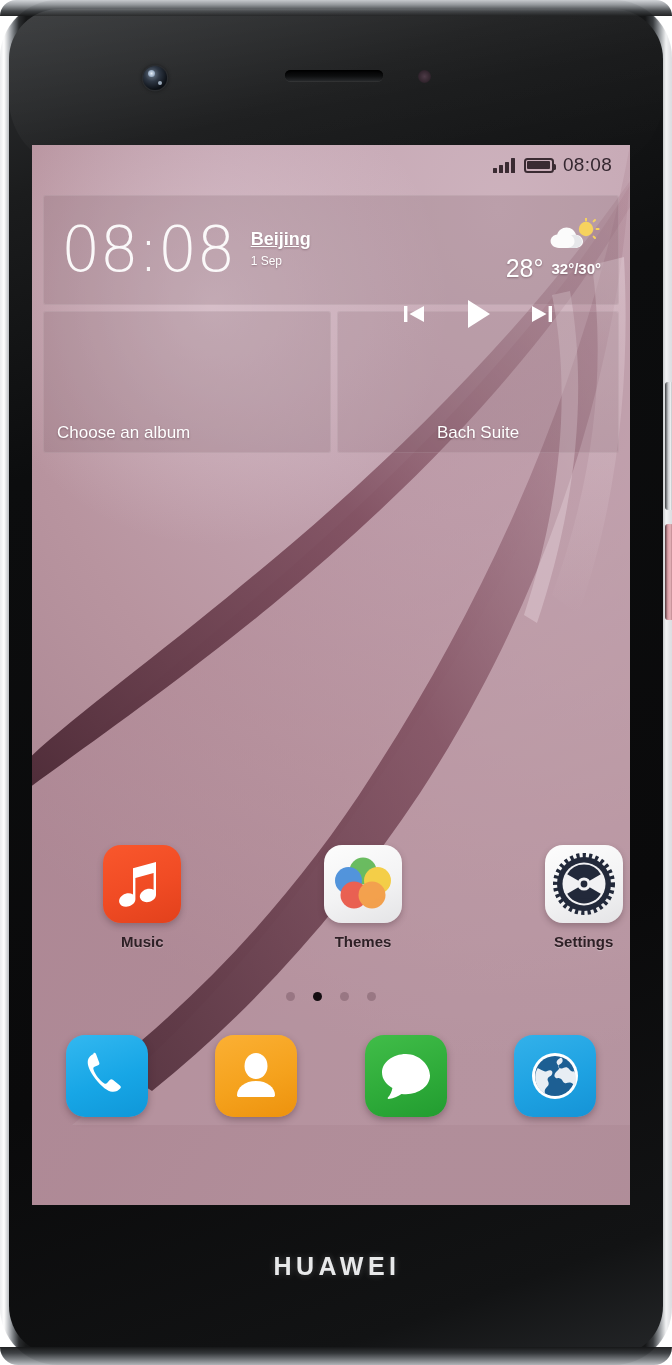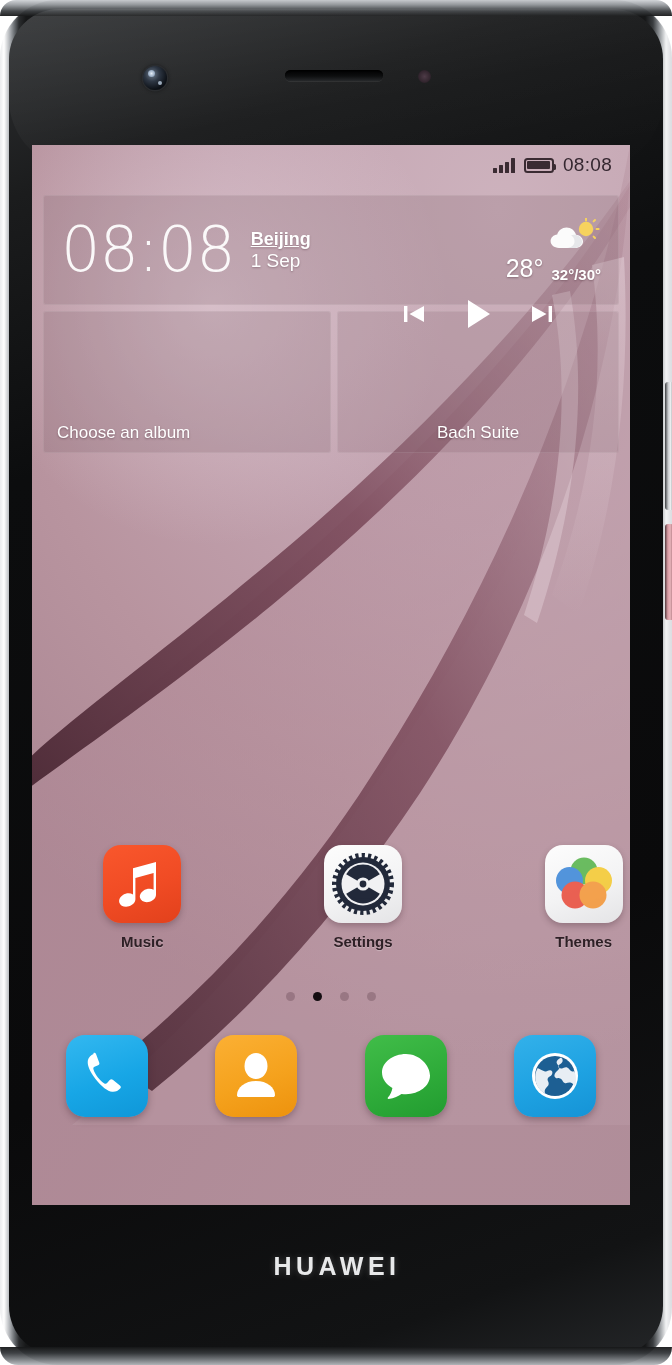--- a/index.html
+++ b/index.html
@@ -125,24 +125,24 @@
     display:flex;align-items:center;padding:0 18px;box-sizing:border-box;
   }
   .bigtime{
     font-size:62px;line-height:62px;color:rgba(255,255,255,.93);
     font-weight:300;letter-spacing:-1px;
     font-family:"DejaVu Sans","Liberation Sans",sans-serif;
   }
   .citywrap{margin-left:16px;display:flex;flex-direction:column;gap:3px;
     color:#fff;text-shadow:0 1px 2px rgba(80,50,62,.4);}
   .city{font-size:18px;font-weight:700;line-height:19px;text-decoration:underline;}
-  .date{font-size:19px;font-weight:400;line-height:18px;}
+  .date{font-size:12px;font-weight:400;line-height:18px;}
   .weather{margin-left:auto;display:flex;flex-direction:column;align-items:flex-end;gap:2px;}
   .wicon{width:56px;height:34px;position:relative;}
-  .temps{display:flex;align-items:flex-end;gap:8px;color:#fff;
+  .temps{display:flex;align-items:center;gap:8px;color:#fff;
     text-shadow:0 1px 2px rgba(80,50,62,.45);}
   .t-now{font-size:25px;font-weight:300;letter-spacing:0;}
   .t-range{font-size:15px;font-weight:700;}
 
   .w-row{display:flex;gap:6px;margin-top:6px;}
   .w-album{
     position:relative;flex:0 0 288px;height:142px;border-radius:3px;
     background:rgba(116,84,97,.20);
     box-shadow:inset 0 0 0 1px rgba(255,255,255,.10);
   }
@@ -330,20 +330,35 @@
           <svg class="svgfull" viewBox="0 0 78 78">
             <path d="M53 17 30 23.2 30 49.5 C28 48.3 25.2 48 22.6 48.8 18.2 50.1 15.4 54 16.3 57.4 17.2 60.9 21.6 62.6 26 61.3 29.8 60.2 32.4 57.2 32.4 54.3 L32.4 33 50.6 28.1 50.6 44.8 C48.6 43.6 45.9 43.4 43.3 44.2 39 45.5 36.1 49.4 37 52.8 37.9 56.3 42.3 58 46.7 56.7 50.5 55.6 53 52.6 53 49.7 Z" fill="#ffffff"></path>
           </svg>
         </div>
         <div class="app-lbl">Music</div>
       </div>
 
       <div class="app">
         <div class="ic ic-white">
           <svg class="svgfull" viewBox="0 0 78 78">
+            <g opacity="0.82">
+              <circle cx="39" cy="26" r="13.5" fill="#4caf3f"></circle>
+              <circle cx="24.5" cy="35.5" r="13.5" fill="#2f7fd6"></circle>
+              <circle cx="53.5" cy="35.5" r="13.5" fill="#f4c623"></circle>
+              <circle cx="30" cy="50" r="13.5" fill="#e8412f"></circle>
+              <circle cx="48" cy="50" r="13.5" fill="#f4902a"></circle>
+            </g>
+          </svg>
+        </div>
+        <div class="app-lbl">Themes</div>
+      </div>
+
+      <div class="app">
+        <div class="ic ic-white">
+          <svg class="svgfull" viewBox="0 0 78 78">
             <g fill="#22293a">
               <circle cx="39" cy="39" r="27"></circle>
             </g>
             <g fill="#22293a">
               <g id="teeth"></g>
             </g>
             <g stroke="#22293a" stroke-width="5.2">
               <circle cx="39" cy="39" r="28.4" fill="none" stroke-dasharray="3.2 3.1"></circle>
             </g>
             <circle cx="39" cy="39" r="21.5" fill="#f1f1f3"></circle>
@@ -351,35 +366,20 @@
             <path d="M39 39 L55.8 48.7 A19.4 19.4 0 0 1 22.2 48.7 Z" fill="#22293a"></path>
             <path d="M39 39 L22.2 29.3 A19.4 19.4 0 0 1 39 19.6 Z" fill="#22293a"></path>
             <circle cx="39" cy="39" r="6.6" fill="#f1f1f3"></circle>
             <circle cx="39" cy="39" r="3.4" fill="#22293a"></circle>
             <path d="M24 50 Q39 58 54 50 Q39 62 24 50 Z" fill="#22293a"></path>
           </svg>
         </div>
         <div class="app-lbl">Settings</div>
       </div>
 
-      <div class="app">
-        <div class="ic ic-white">
-          <svg class="svgfull" viewBox="0 0 78 78">
-            <g opacity="0.82">
-              <circle cx="39" cy="26" r="13.5" fill="#4caf3f"></circle>
-              <circle cx="24.5" cy="35.5" r="13.5" fill="#2f7fd6"></circle>
-              <circle cx="53.5" cy="35.5" r="13.5" fill="#f4c623"></circle>
-              <circle cx="30" cy="50" r="13.5" fill="#e8412f"></circle>
-              <circle cx="48" cy="50" r="13.5" fill="#f4902a"></circle>
-            </g>
-          </svg>
-        </div>
-        <div class="app-lbl">Themes</div>
-      </div>
-
     </div>
 
     <div class="dots">
       <div class="dot"></div>
       <div class="dot on"></div>
       <div class="dot"></div>
       <div class="dot"></div>
     </div>
 
     <div class="dock">

